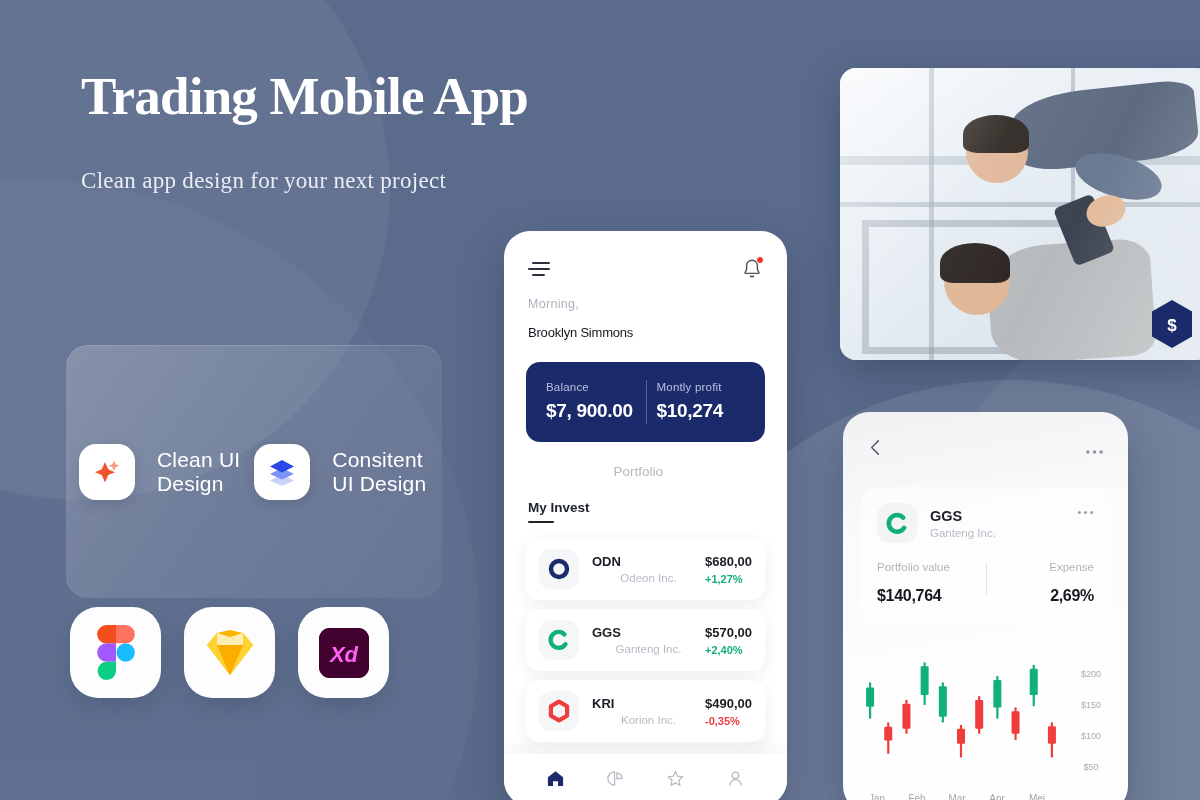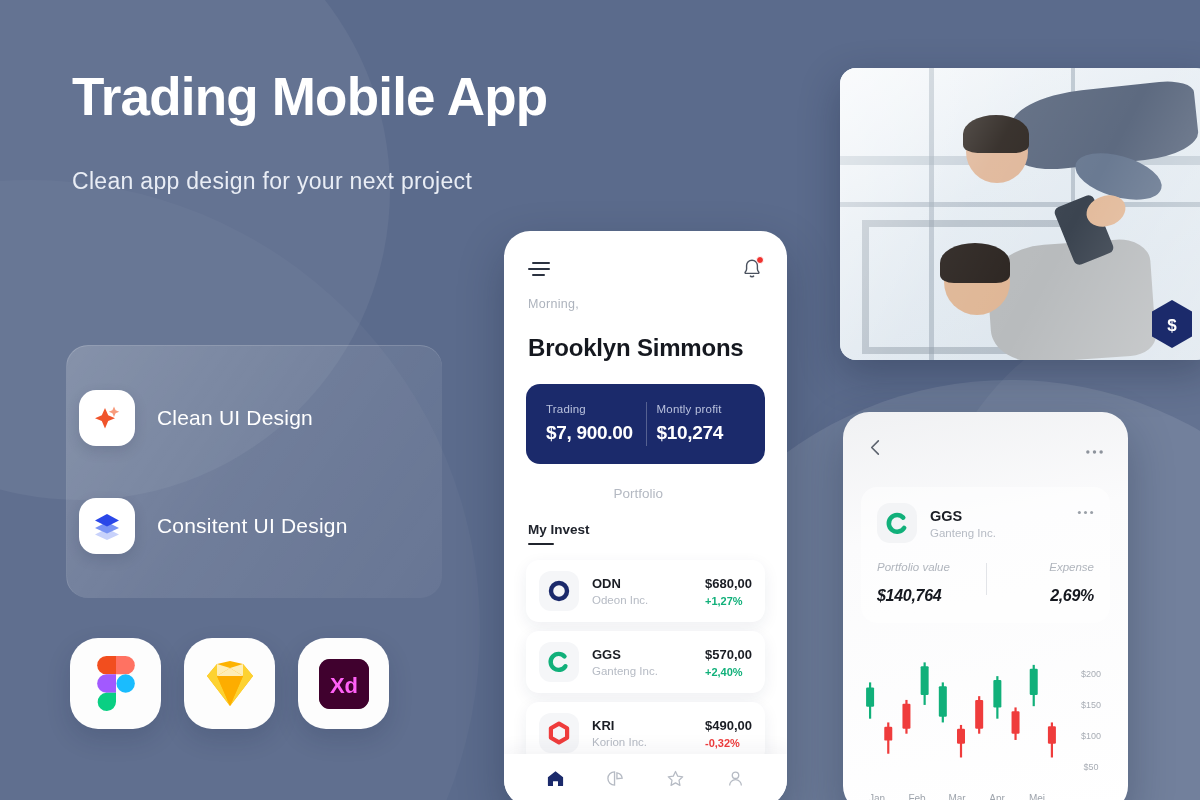--- a/index.html
+++ b/index.html
@@ -24,57 +24,57 @@
   .blob-br {
     width:760px; height:760px; right:-190px; bottom:-340px;
     background:rgba(255,255,255,0.10);
   }
   .blob-br2 {
     width:520px; height:520px; right:-250px; top:300px;
     background:rgba(255,255,255,0.05);
   }
 
   
-  #hero { position:absolute; left:72px; top:68px; width:560px; z-index:5; }
+  #hero { position:absolute; left:81px; top:68px; width:560px; z-index:5;font-family:Liberation Serif, serif; }
   #hero-title {
     font-size:53px; font-weight:bold; color:#ffffff;
     letter-spacing:-0.8px; line-height:1.08;
   }
   #hero-sub {
     margin-top:36px; font-size:23px; color:#e9edf5;
     line-height:1.78; font-weight:400; letter-spacing:0.3px;
   }
 
   
   #features {
     position:absolute; left:66px; top:345px; width:376px; height:253px;
     border-radius:22px; z-index:5;
     background:linear-gradient(125deg, rgba(255,255,255,0.20) 0%, rgba(255,255,255,0.10) 48%, rgba(255,255,255,0.05) 100%);
     border-top:1px solid rgba(255,255,255,0.18);
     border-left:1px solid rgba(255,255,255,0.12);
-    display:flex; flex-direction:column; justify-content:space-around;
+    display:flex; flex-direction:row; justify-content:space-around;
     padding:18px 0 18px 0;
   }
   .feature-row { display:flex; align-items:center; padding-left:6px; }
   .feat-icon {
     width:56px; height:56px; border-radius:17px; background:#ffffff;
     margin-left:0; flex:none;
     display:flex; align-items:center; justify-content:center;
     box-shadow:0 5px 14px rgba(20,30,60,0.14);
     position:relative;
   }
   .feature-row:nth-child(1) .feat-icon { margin-left:6px; }
   .feature-row:nth-child(2) .feat-icon { margin-left:6px; }
   .feature-row:nth-child(3) .feat-icon { margin-left:6px; }
   .feat-label {
     margin-left:22px; font-size:21px; color:#ffffff; letter-spacing:0.2px;
   }
 
   
-  #tools { position:absolute; left:70px; top:638px; display:flex; gap:23px; z-index:5; }
+  #tools { position:absolute; left:70px; top:607px; display:flex; gap:23px; z-index:5;font-style:italic; }
   .tool {
     width:91px; height:91px; border-radius:28px; background:#fdfdfd;
     display:flex; align-items:center; justify-content:center;
     box-shadow:0 10px 24px rgba(20,30,60,0.16);
   }
 
   
   #photo-card {
     position:absolute; left:840px; top:68px; width:372px; height:292px;
     border-radius:16px; overflow:hidden; z-index:6;
@@ -169,21 +169,21 @@
   .hamburger i:nth-child(1){ width:18px; margin-left:4px; }
   .hamburger i:nth-child(2){ width:22px; }
   .hamburger i:nth-child(3){ width:13px; margin-left:4px; }
   .bell-wrap { position:relative; width:22px; height:24px; }
   .bell-dot {
     position:absolute; right:-1px; top:-1px; width:8px; height:8px;
     border-radius:50%; background:#f0322f; border:1.5px solid #fff;
   }
   .greet { padding:16px 24px 0 24px; }
   .greet-small { font-size:12.5px; color:#adb3bd; letter-spacing:.3px; }
-  .greet-name { font-size:24px; font-weight:bold; color:#15181f; margin-top:23px; letter-spacing:-0.2px; }
+  .greet-name { font-size:13px; font-weight:normal; color:#15181f; margin-top:14px; letter-spacing:-0.2px; }
 
   .balance-card {
     margin:22px 22px 0 22px; background:#1b2a6b; border-radius:14px;
     padding:19px 20px 20px 20px; display:flex; position:relative;
   }
   .bc-col { flex:1; }
   .bc-col.right { padding-left:22px; }
   .bc-div {
     position:absolute; left:50%; top:18px; bottom:18px; width:1px;
     background:rgba(255,255,255,0.26);
@@ -204,21 +204,21 @@
     background:#ffffff; border-radius:13px; margin-top:9px;
     padding:11px 13px; display:flex; align-items:center;
     box-shadow:0 5px 16px rgba(30,45,80,0.075);
   }
   .inv-icon {
     width:40px; height:40px; border-radius:12px; background:#f5f6f8;
     display:flex; align-items:center; justify-content:center; flex:none;
   }
   .inv-mid { margin-left:13px; flex:1; }
   .inv-sym { font-size:13px; font-weight:bold; color:#1a1d24; }
-  .inv-name { font-size:11.5px; color:#b6bbc4; margin-top:3px; }
+  .inv-name { font-size:11.5px; color:#b6bbc4; margin-top:3px;text-align:center; }
   .inv-right { }
   .inv-price { font-size:13px; font-weight:bold; color:#1a1d24; }
   .inv-chg { font-size:11px; font-weight:bold; margin-top:4px; }
   .up { color:#11b07a; }
   .down { color:#ef3c3c; }
 
   .bottom-nav {
     position:absolute; left:0; right:0; bottom:0; height:52px;
     background:#ffffff; display:flex; align-items:center;
     justify-content:space-around; padding:0 22px;
@@ -234,21 +234,21 @@
   }
   .pd-head { display:flex; align-items:center; }
   .pd-icon {
     width:40px; height:40px; border-radius:13px; background:#f3f4f6;
     display:flex; align-items:center; justify-content:center; flex:none;
   }
   .pd-titles { margin-left:13px; }
   .pd-sym { font-size:14.5px; font-weight:bold; color:#1a1d24; }
   .pd-name { font-size:11.5px; color:#b6bbc4; margin-top:3px; }
   .pd-dots { position:absolute; right:16px; top:14px; }
-  .pd-stats { display:flex; margin-top:18px; position:relative; align-items:flex-start;font-style:italic; }
+  .pd-stats { display:flex; margin-top:18px; position:relative; align-items:flex-start; }
   .pd-stat { flex:1; }
   .pd-stat.r { text-align:right; }
   .pd-stat-label { font-size:11.5px; color:#b0b5bd; }
   .pd-stat-value { font-size:16px; font-weight:bold; color:#15181f; margin-top:14px; letter-spacing:-0.3px; }
   .pd-stat-div { position:absolute; left:50%; top:2px; height:32px; width:1px; background:#e2e4e8; }
 
   
   #chart-area { position:absolute; left:0; right:0; bottom:0; height:160px; }
   #chart-svg { display:block; width:100%; height:100%; }
   .ylab { font-size:9px; fill:#a8adb5; font-family:"Liberation Sans", sans-serif; }
@@ -378,21 +378,21 @@
     </div>
   </div>
 
   <div class="greet">
     <div class="greet-small">Morning,</div>
     <div class="greet-name">Brooklyn Simmons</div>
   </div>
 
   <div class="balance-card">
     <div class="bc-col">
-      <div class="bc-label">Trading</div>
+      <div class="bc-label">Balance</div>
       <div class="bc-value">$7, 900.00</div>
     </div>
     <div class="bc-div"></div>
     <div class="bc-col right">
       <div class="bc-label">Montly profit</div>
       <div class="bc-value">$10,274</div>
     </div>
   </div>
 
   <div class="tabs">
@@ -439,21 +439,21 @@
         <svg width="24" height="24" viewBox="0 0 24 24">
           <path d="M12 2.6 L20.1 7.3 L20.1 16.7 L12 21.4 L3.9 16.7 L3.9 7.3 Z" fill="none" stroke="#ef3c3c" stroke-width="4.2" stroke-linejoin="round"></path>
         </svg>
       </div>
       <div class="inv-mid">
         <div class="inv-sym">KRI</div>
         <div class="inv-name">Korion Inc.</div>
       </div>
       <div class="inv-right">
         <div class="inv-price">$490,00</div>
-        <div class="inv-chg down">-0,32%</div>
+        <div class="inv-chg down">-0,35%</div>
       </div>
     </div>
 
   </div>
 
   <div class="bottom-nav">
     <span>
       <svg width="19" height="19" viewBox="0 0 20 20">
         <path d="M10 2.4 L18 8.6 V17 a1 1 0 0 1 -1 1 h-4.4 v-5 h-5.2 v5 H3 a1 1 0 0 1 -1 -1 V8.6 Z" fill="#1b2a6b"></path>
       </svg>

